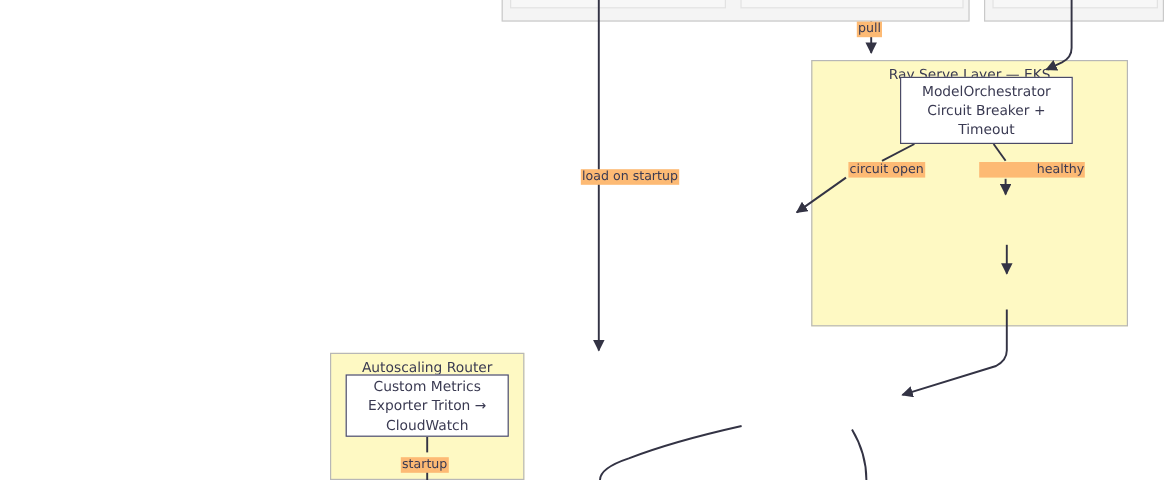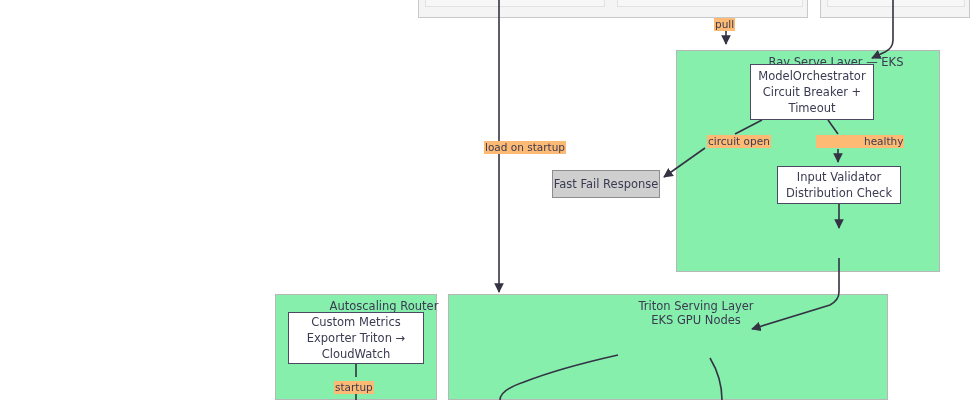--- a/index.html
+++ b/index.html
@@ -20,24 +20,23 @@
   svg#wires {
     position: absolute;
     left: 0;
     top: 0;
     width: 978px;
     height: 400px;
     pointer-events: none;
   }
   .cluster {
     position: absolute;
-    background: #86efac;
+    background: #fef9c3;
     border: 1px solid #b7b7b7;
     box-sizing: border-box;
-    padding-left: 28px;
   }
   .cluster-title {
     position: absolute;
     width: 100%;
     text-align: center;
     color: #3a3a52;
     font-size: 11.5px;
     line-height: 14px;
     white-space: pre;
   }
@@ -95,24 +94,20 @@
   </div>
 
   <div class="cluster" style="left:676px; top:50px; width:264px; height:222px;">
     <div class="cluster-title" style="top:4px;">Ray Serve Layer — EKS</div>
   </div>
 
   <div class="cluster" style="left:275px; top:294px; width:162px; height:106px;">
     <div class="cluster-title" style="top:4px;">Autoscaling Router</div>
   </div>
 
-  <div class="cluster" style="left:448px; top:294px; width:440px; height:106px;">
-    <div class="cluster-title" style="top:4px;">Triton Serving Layer
-EKS GPU Nodes</div>
-  </div>
 
   <svg id="wires" viewBox="0 0 978 400" xmlns="http://www.w3.org/2000/svg">
     <defs>
       <marker id="arw" viewBox="0 0 10 10" refX="9" refY="5" markerWidth="6" markerHeight="6" orient="auto-start-reverse">
         <path d="M 0 0 L 10 5 L 0 10 z" fill="#333344"></path>
       </marker>
     </defs>
 
     <path d="M 726 18 L 726 44" stroke="#333344" stroke-width="1.6" fill="none" marker-end="url(#arw)"></path>
 
@@ -130,34 +125,27 @@
 
     <path d="M 839 258 L 839 292 Q 839 300 830 305 L 752 329" stroke="#333344" stroke-width="1.6" fill="none" marker-end="url(#arw)"></path>
 
     <path d="M 356 364 L 356 377" stroke="#333344" stroke-width="1.6" fill="none"></path>
     <path d="M 356 391 L 356 400" stroke="#333344" stroke-width="1.6" fill="none"></path>
 
     <path d="M 618 355 Q 560 368 524 382 Q 500 390 500 400" stroke="#333344" stroke-width="1.6" fill="none"></path>
     <path d="M 710 358 Q 722 378 722 400" stroke="#333344" stroke-width="1.6" fill="none"></path>
   </svg>
 
-  <div class="node" style="left:750px; top:64px; width:124px; height:56px;">
+  <div class="node" style="left:750px; top:64px; width:144px; height:56px;">
     <span>ModelOrchestrator
 Circuit Breaker +
 Timeout</span>
   </div>
 
-  <div class="node gray" style="left:552px; top:170px; width:108px; height:28px;">
-    <span>Fast Fail Response</span>
-  </div>
 
-  <div class="node" style="left:777px; top:166px; width:124px; height:38px;">
-    <span>Input Validator
-Distribution Check</span>
-  </div>
 
 
   <div class="node" style="left:288px; top:312px; width:136px; height:52px;text-align:center;">
     <span>Custom Metrics
 Exporter Triton →
 CloudWatch</span>
   </div>
 
 
   <div class="edge-label" style="left:714px; top:18px;">pull</div>

